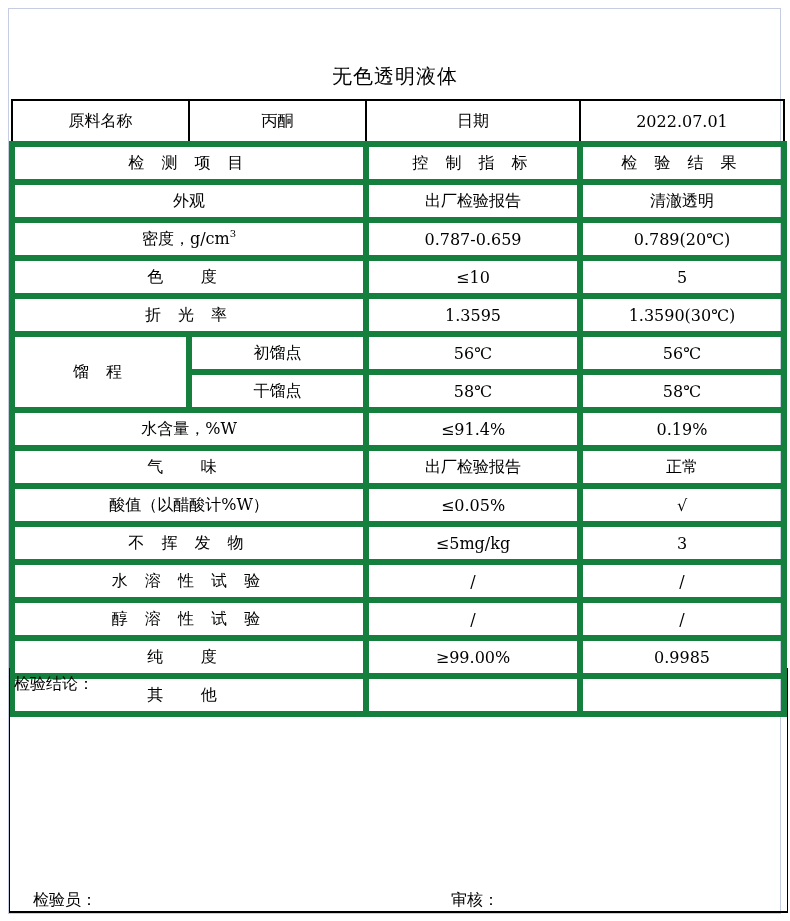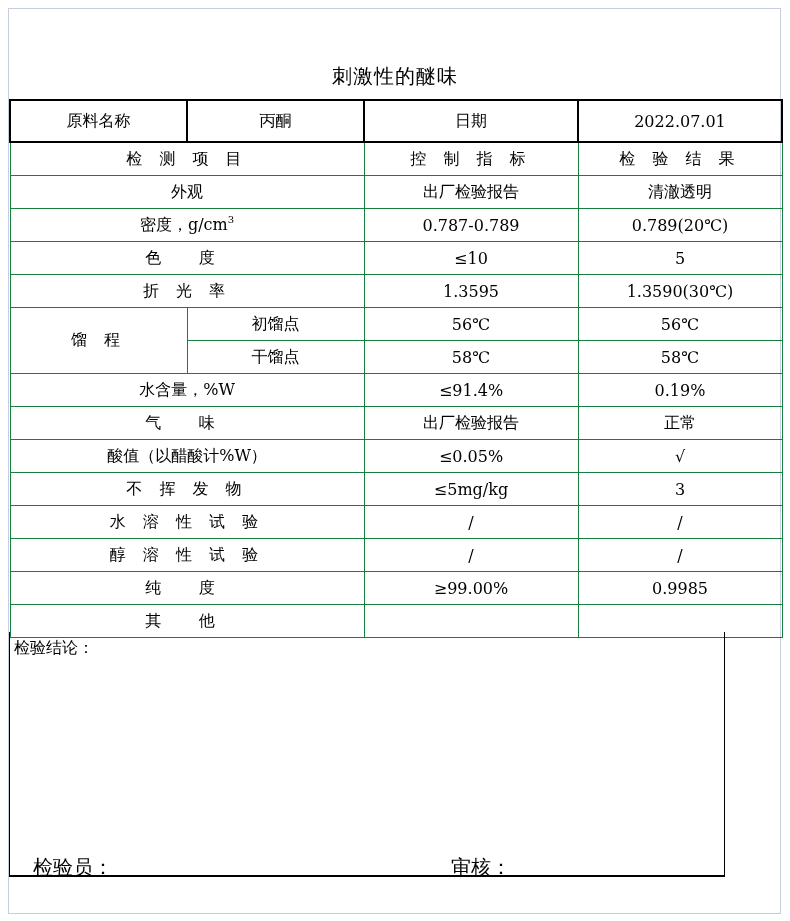--- a/index.html
+++ b/index.html
@@ -3,40 +3,40 @@
 <meta charset="utf-8">
 <style>
   html, body { margin: 0; padding: 0; background: #ffffff; }
   body { width: 790px; height: 921px; position: relative; overflow: hidden;
          font-family: "DejaVu Serif", "Liberation Serif", serif; color: #000; }
   .frame { position: absolute; left: 8px; top: 8px; width: 773px; height: 906px;
            border: 1px solid #c6cde0; box-sizing: border-box; }
   .title { position: absolute; left: 0; top: 60px; width: 790px; text-align: center;
            font-size: 20px; line-height: 32px; font-family: "DejaVu Sans", "Liberation Sans", sans-serif; letter-spacing: 1px; }
   table.report { position: absolute; left: 9px; top: 99px; width: 772px; border-collapse: collapse; table-layout: fixed; }
-  table.report td { border: 1px solid #15803d; text-align: center; vertical-align: middle;
+  table.report td { border: 6px solid #15803d; text-align: center; vertical-align: middle;
                     padding: 0; font-size: 16px; height: 32px; overflow: hidden; white-space: nowrap; }
   table.report tr.head td { height: 40px; font-size: 16px; border-width: 2px; border-color: #000; }
   table.report tr.head td.first { border-left-width: 2px; }
   td.spaced { letter-spacing: 6px; }
   td.wide { letter-spacing: 14px; font-family: Liberation Mono, monospace; }
   .sup { font-size: 10px; vertical-align: 7px; }
-  .conclusion { position: absolute; left: 9px; top: 632px; width: 716px; height: 245px;
+  .conclusion { position: absolute; left: 9px; top: 668px; width: 779px; height: 245px;
                 border: 1px solid #000; border-top: none; border-bottom: 2px solid #000; box-sizing: border-box; }
   .conclusion-label { position: absolute; left: 4px; top: 6px; font-size: 16px; font-family: "DejaVu Sans", "Liberation Sans", sans-serif; }
-  .sign { position: absolute; top: 854px; font-size: 20px; font-family: "DejaVu Sans", "Liberation Sans", sans-serif; text-align: center; }
+  .sign { position: absolute; top: 890px; font-size: 16px; font-family: "DejaVu Sans", "Liberation Sans", sans-serif; text-align: center; }
   .sign.inspector { left: 33px; }
   .sign.reviewer { left: 403px; margin-left: 48px; }
 </style>
 </head>
 <body>
 
 <div class="frame"></div>
 
-<div class="title">刺激性的醚味</div>
+<div class="title">无色透明液体</div>
 
 <table class="report">
   <colgroup>
     <col style="width:177px">
     <col style="width:177px">
     <col style="width:214px">
     <col style="width:204px">
   </colgroup>
   <tbody>
       <tr class="head">
@@ -50,21 +50,21 @@
     <td class="spaced">控 制 指 标</td>
     <td class="spaced">检 验 结 果</td>
   </tr>
   <tr>
     <td colspan="2">外观</td>
     <td>出厂检验报告</td>
     <td>清澈透明</td>
   </tr>
   <tr>
     <td colspan="2"><span>密度，g/cm</span><span class="sup">3</span></td>
-    <td>0.787-0.789</td>
+    <td>0.787-0.659</td>
     <td>0.789(20℃)</td>
   </tr>
   <tr>
     <td colspan="2" class="wide">色  度</td>
     <td>≤10</td>
     <td>5</td>
   </tr>
   <tr>
     <td colspan="2" class="spaced">折 光 率</td>
     <td>1.3595</td>

